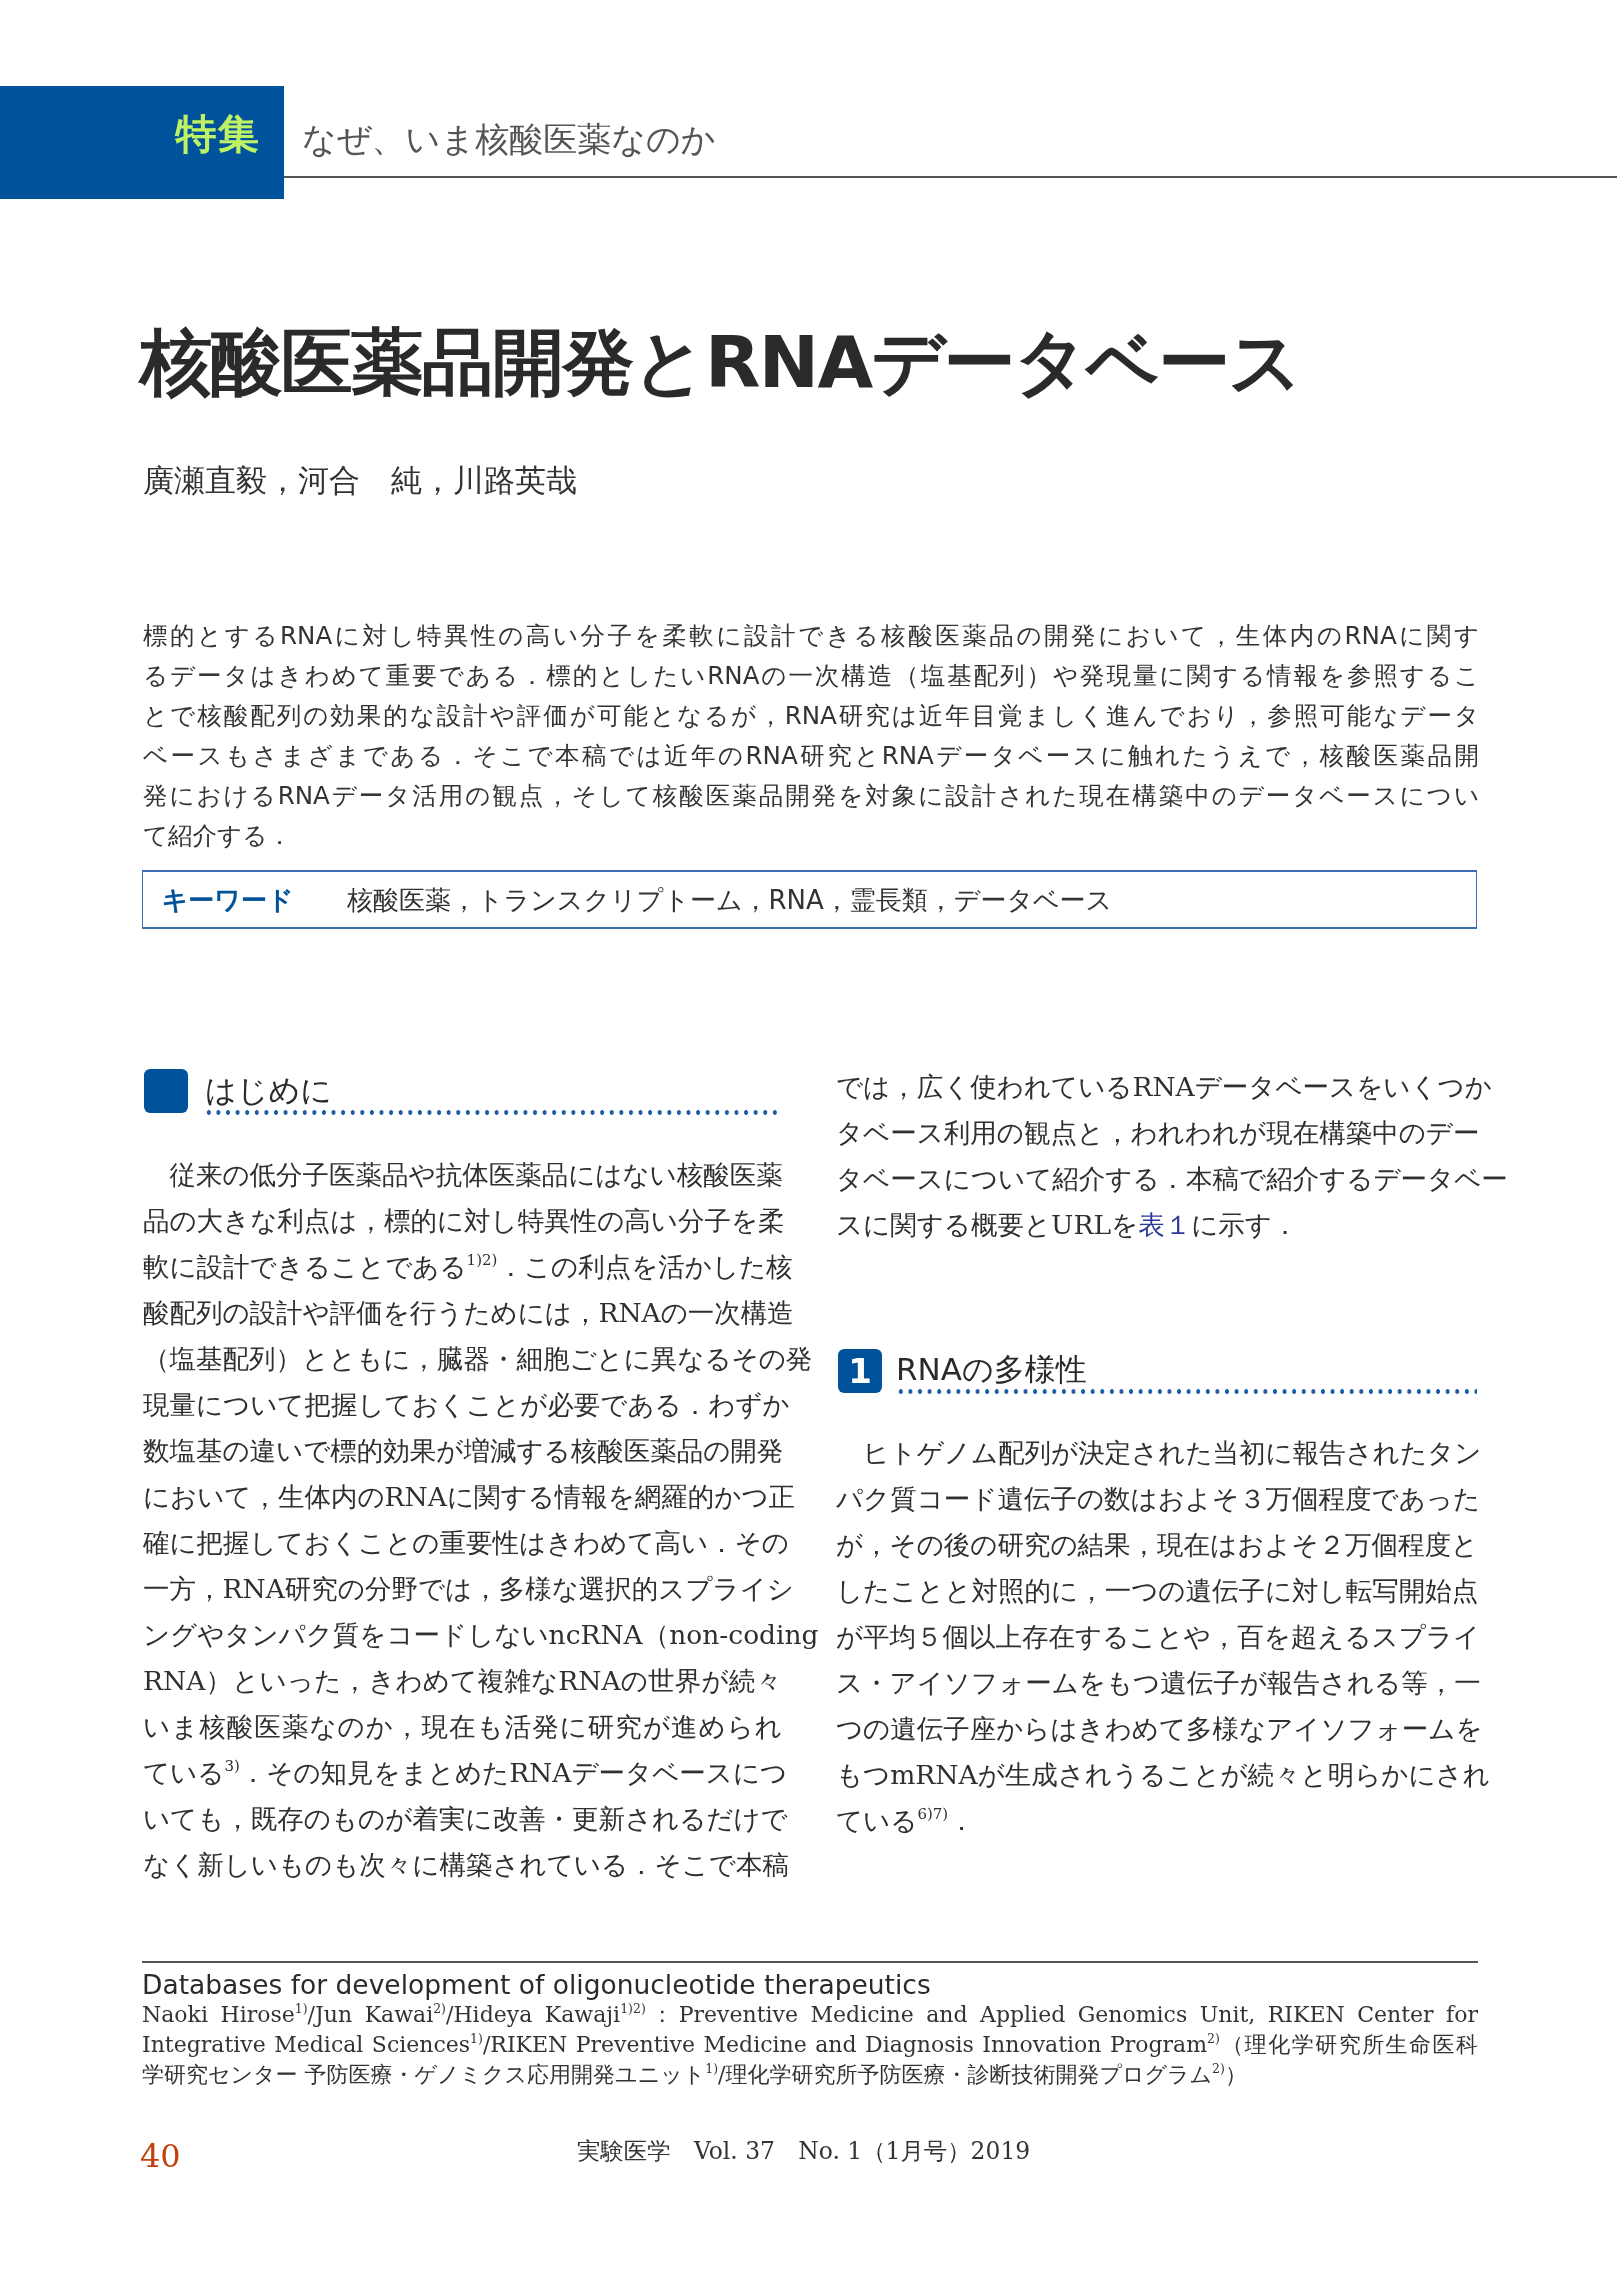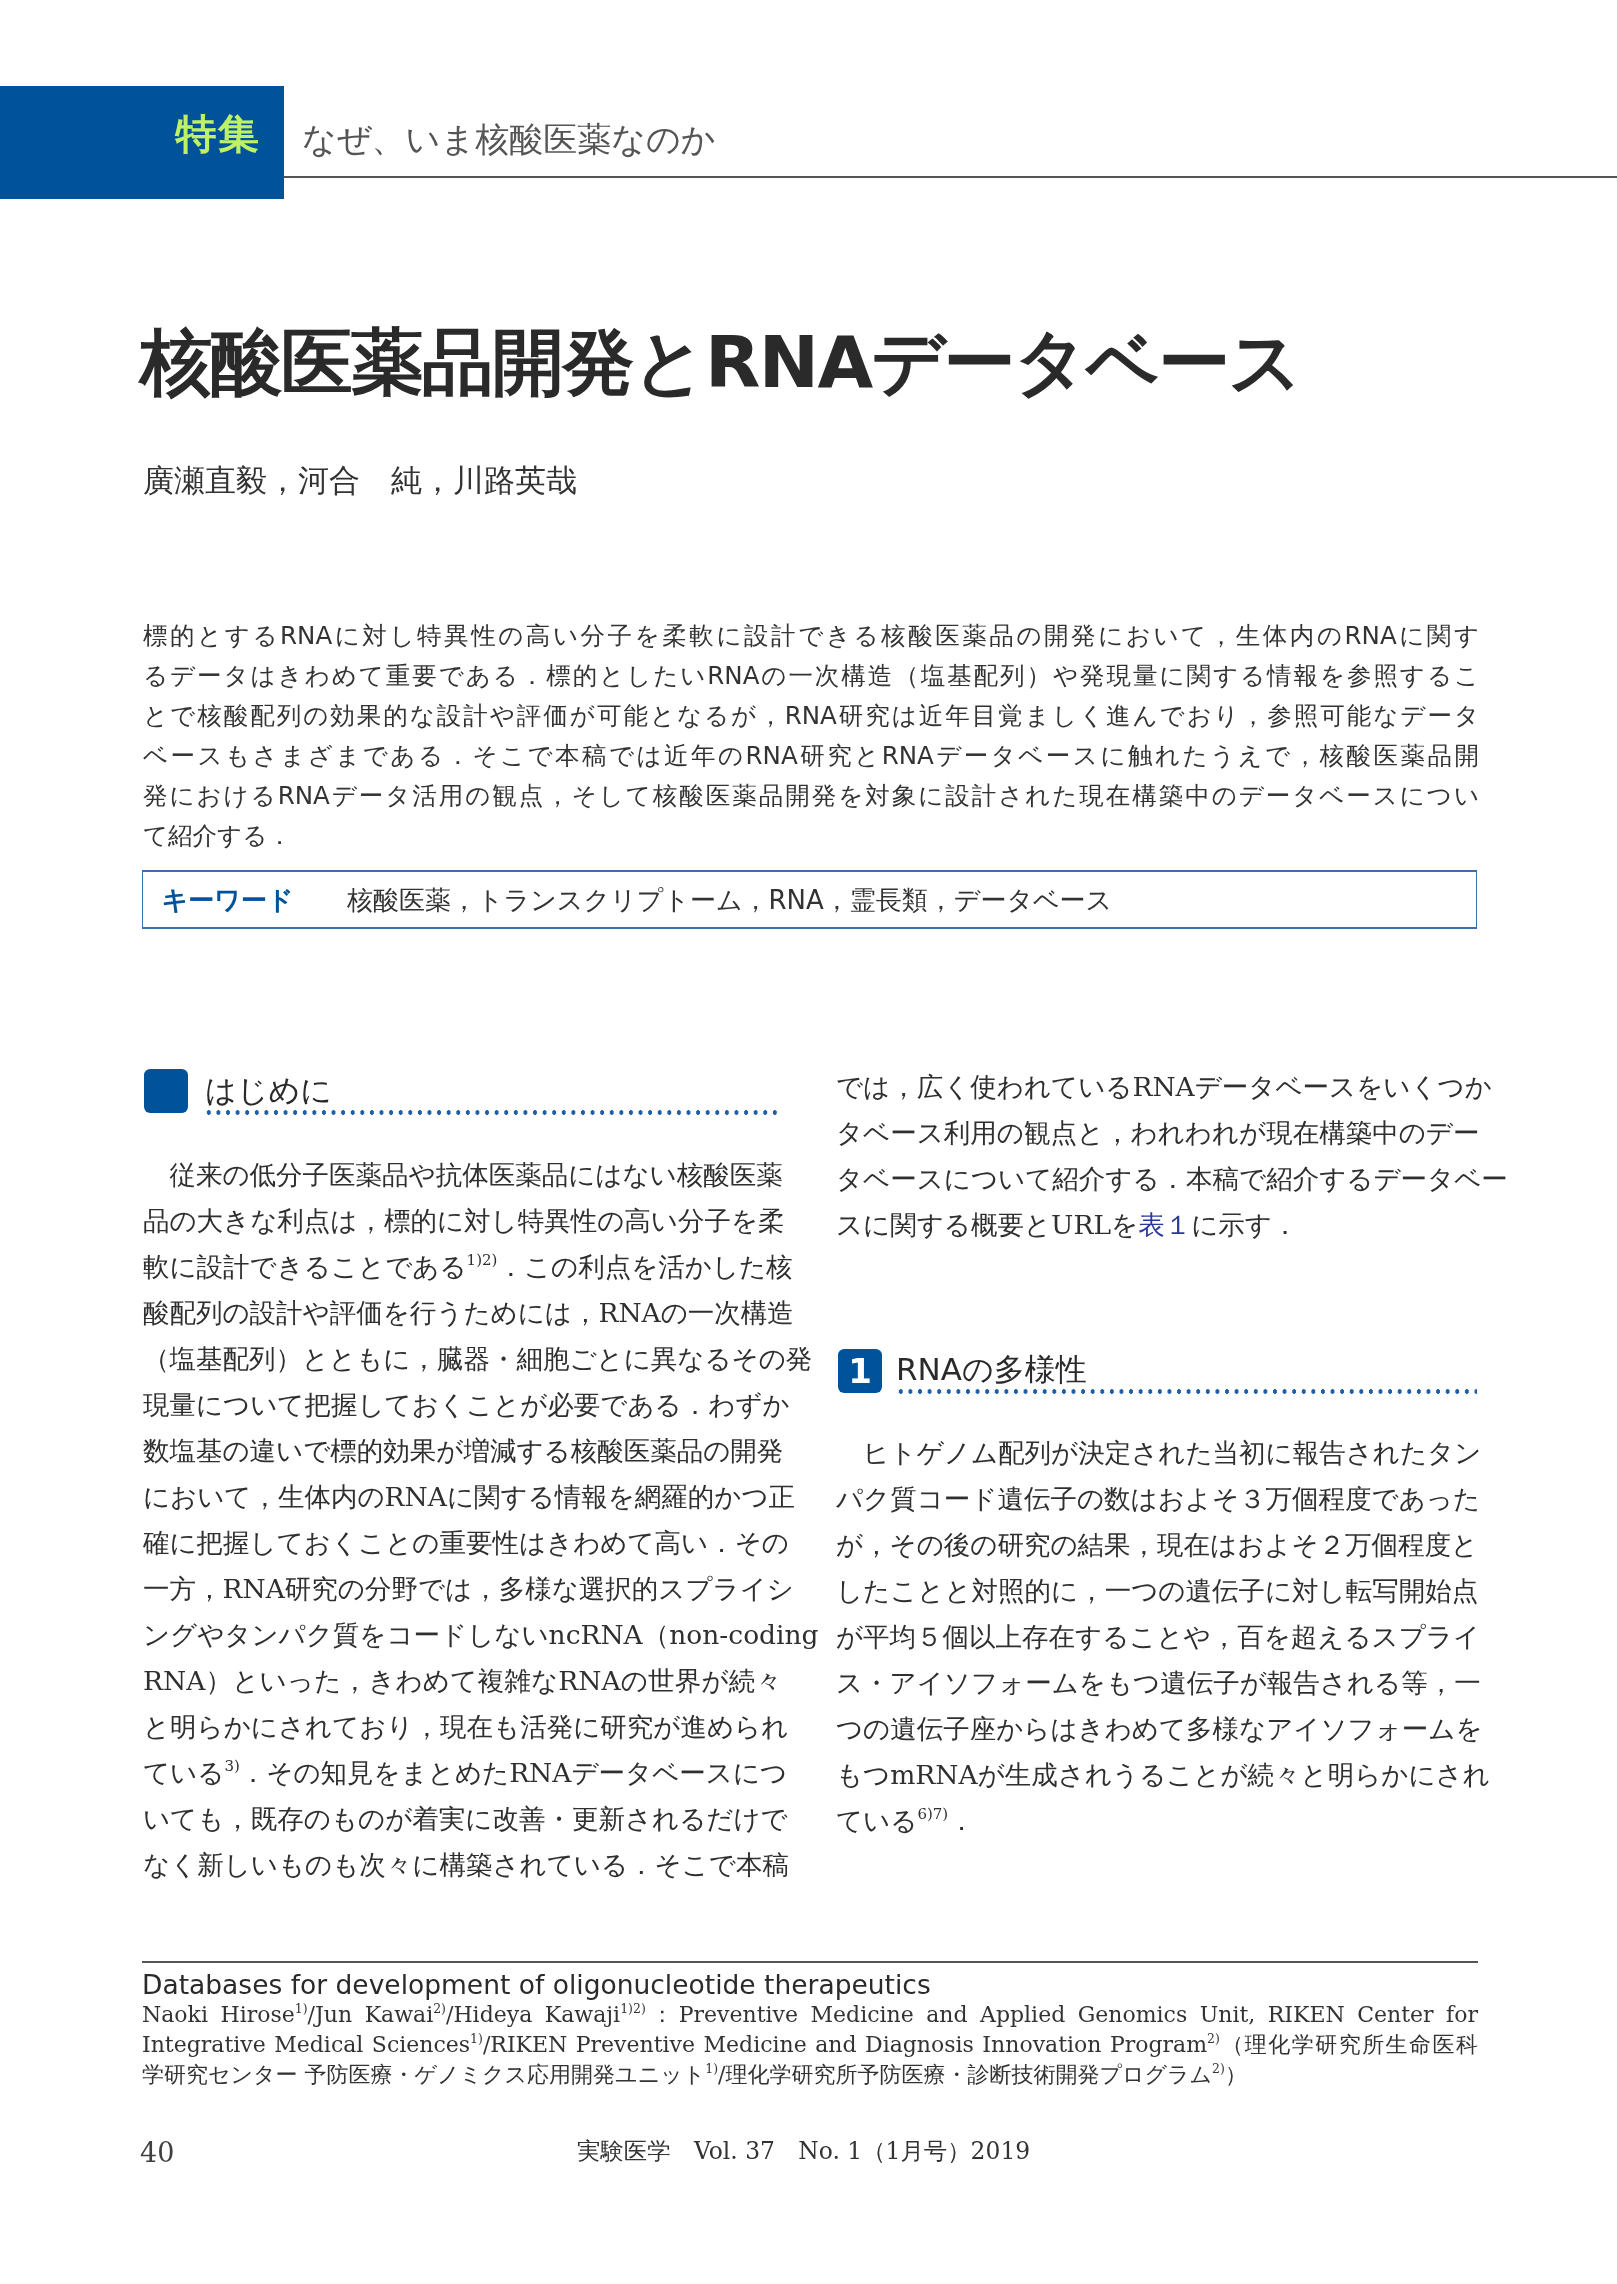--- a/index.html
+++ b/index.html
@@ -40,21 +40,21 @@
   .link-blue { color: #2b3a9a; font-family: "DejaVu Sans", sans-serif; cursor: pointer; }
 
   
   #foot-rule { left: 142px; top: 1961px; width: 1336px; height: 2.3px; background: #555555; }
   #foot-en-title { left: 142px; top: 1969px; font-family: "DejaVu Sans", sans-serif; font-size: 26.5px; color: #2a2a2a; white-space: nowrap; line-height: 1.2; }
   #foot-aff { left: 142px; top: 2000px; width: 1336px; font-family: "DejaVu Serif", serif; font-size: 22px; line-height: 30px; color: #333333; }
   #foot-aff .ln { display: block; white-space: nowrap; text-align: justify; text-align-last: justify; }
   #foot-aff .ln.last { text-align-last: left; }
   #foot-aff sup { font-size: 12.5px; vertical-align: 9.4px; line-height: 0; }
 
-  #page-num { left: 140px; top: 2137px; font-family: "DejaVu Serif", serif; font-size: 27px; color: #404040; line-height: 1.2; }
+  #page-num { left: 140px; top: 2137px; font-family: "DejaVu Serif", serif; font-size: 32px; color: #c2410c; line-height: 1.2; }
   #journal { left: 577px; top: 2137px; font-family: "DejaVu Serif", serif; font-size: 23.4px; color: #333333; white-space: nowrap; line-height: 1.2; }
 </style>
 </head>
 <body>
 
 <div id="hdr-box" class="abs">
   <div id="hdr-tokushu" class="abs">特集</div>
 </div>
 <div id="hdr-sub" class="abs">なぜ、いま核酸医薬なのか</div>
 <div id="hdr-rule" class="abs"></div>
@@ -86,21 +86,21 @@
     <span class="ln"><span>軟に設計できることである</span><sup class="ref">1)2)</sup><span>．この利点を活かした核</span></span>
     <span class="ln">酸配列の設計や評価を行うためには，RNAの一次構造</span>
     <span class="ln">（塩基配列）とともに，臓器・細胞ごとに異なるその発</span>
     <span class="ln">現量について把握しておくことが必要である．わずか</span>
     <span class="ln">数塩基の違いで標的効果が増減する核酸医薬品の開発</span>
     <span class="ln">において，生体内のRNAに関する情報を網羅的かつ正</span>
     <span class="ln">確に把握しておくことの重要性はきわめて高い．その</span>
     <span class="ln">一方，RNA研究の分野では，多様な選択的スプライシ</span>
     <span class="ln">ングやタンパク質をコードしないncRNA（non-coding</span>
     <span class="ln">RNA）といった，きわめて複雑なRNAの世界が続々</span>
-    <span class="ln">と明らかにされており，現在も活発に研究が進められ</span>
+    <span class="ln">いま核酸医薬なのか，現在も活発に研究が進められ</span>
     <span class="ln"><span>ている</span><sup class="ref">3)</sup><span>．その知見をまとめたRNAデータベースにつ</span></span>
     <span class="ln">いても，既存のものが着実に改善・更新されるだけで</span>
     <span class="ln">なく新しいものも次々に構築されている．そこで本稿</span>
   </div>
 
 <div id="col-right-top" class="col" style="left:836px; top:1064px; width:641px;">
     <span class="ln">では，広く使われているRNAデータベースをいくつか</span>
     <span class="ln">タベース利用の観点と，われわれが現在構築中のデー</span>
     <span class="ln">タベースについて紹介する．本稿で紹介するデータベー</span>
     <span class="ln last"><span>スに関する概要とURLを</span><span class="link-blue">表１</span><span>に示す．</span></span>

